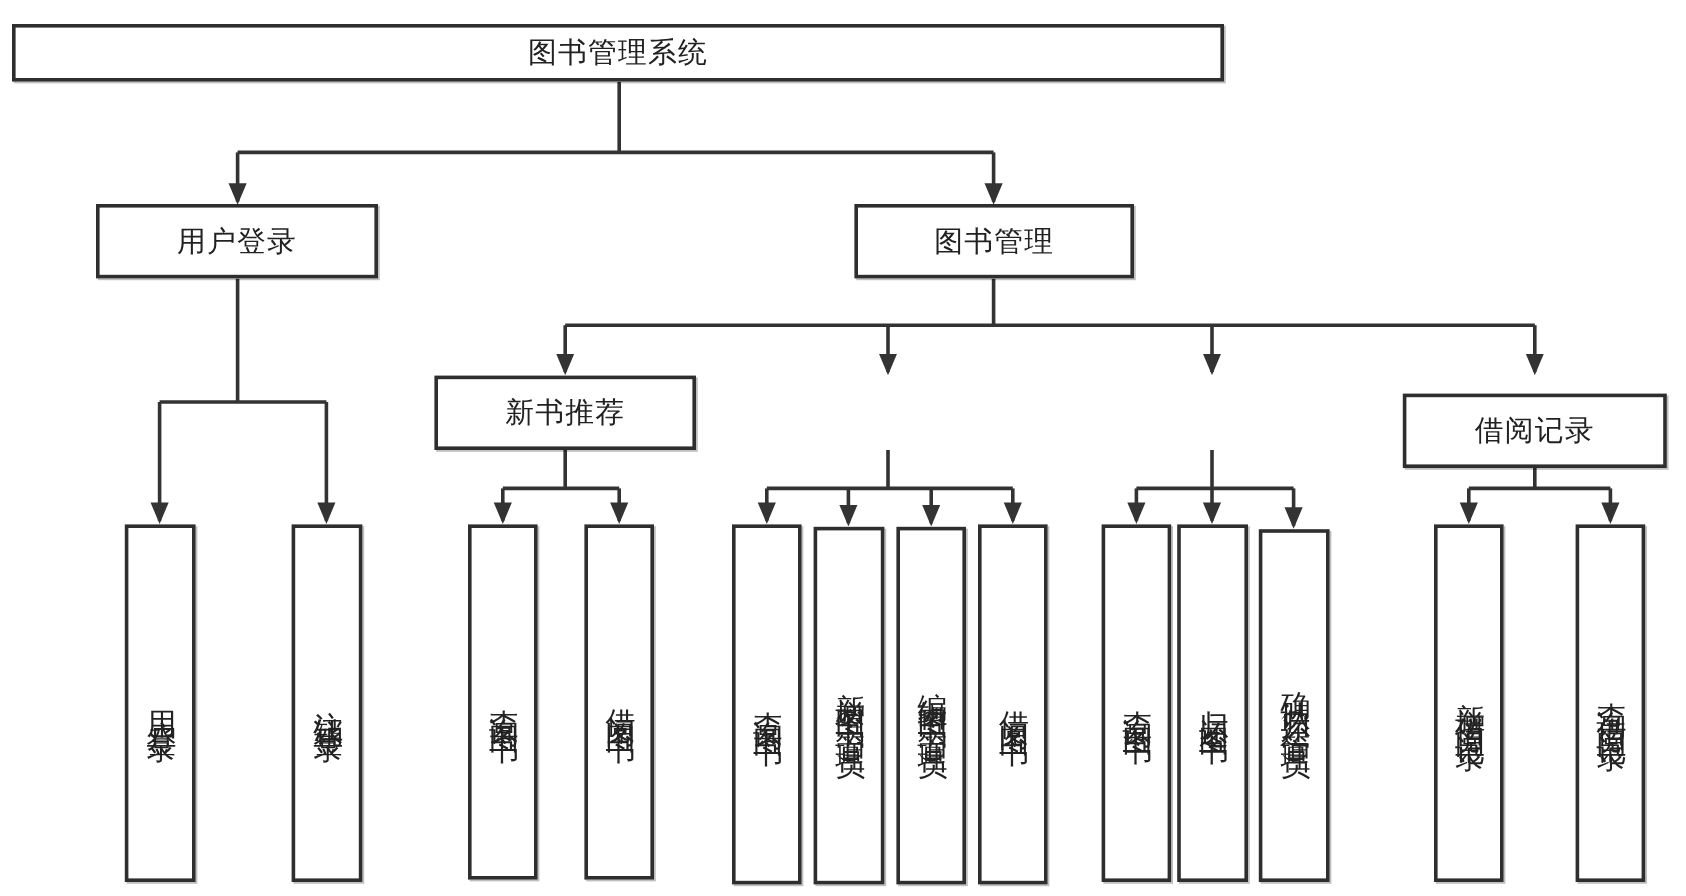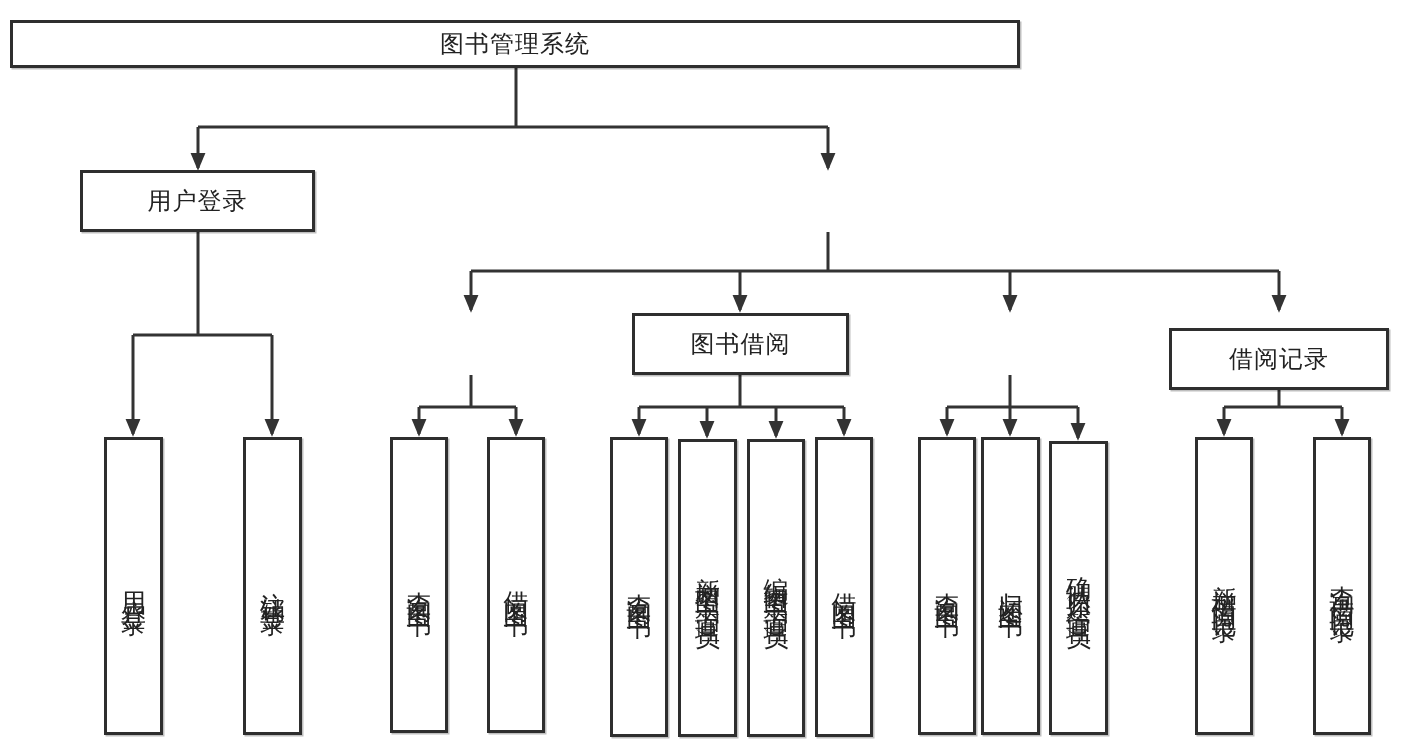--- a/index.html
+++ b/index.html
@@ -93,23 +93,26 @@
     </g>
   </svg>
 
   <div class="hnode" style="left:10px;top:20px;width:1010px;height:48px">
     <span>图书管理系统</span>
   </div>
 
   <div class="hnode" style="left:80px;top:170px;width:235px;height:62px">
     <span>用户登录</span>
   </div>
+  <div class="hnode" style="left:712px;top:170px;width:233px;height:62px">
+    <span>图书管理</span>
+  </div>
 
-  <div class="hnode" style="left:632px;top:313px;width:217px;height:62px">
-    <span>图书借阅</span>
+  <div class="hnode" style="left:362px;top:313px;width:218px;height:62px">
+    <span>新书推荐</span>
   </div>
   <div class="hnode" style="left:1169px;top:328px;width:220px;height:62px">
     <span>借阅记录</span>
   </div>
 
   <div class="leaf" style="left:104px;top:437px;width:59px;height:298px">
     <span>用户登录</span>
   </div>
   <div class="leaf" style="left:243px;top:437px;width:59px;height:298px">
     <span>注销登录</span>

